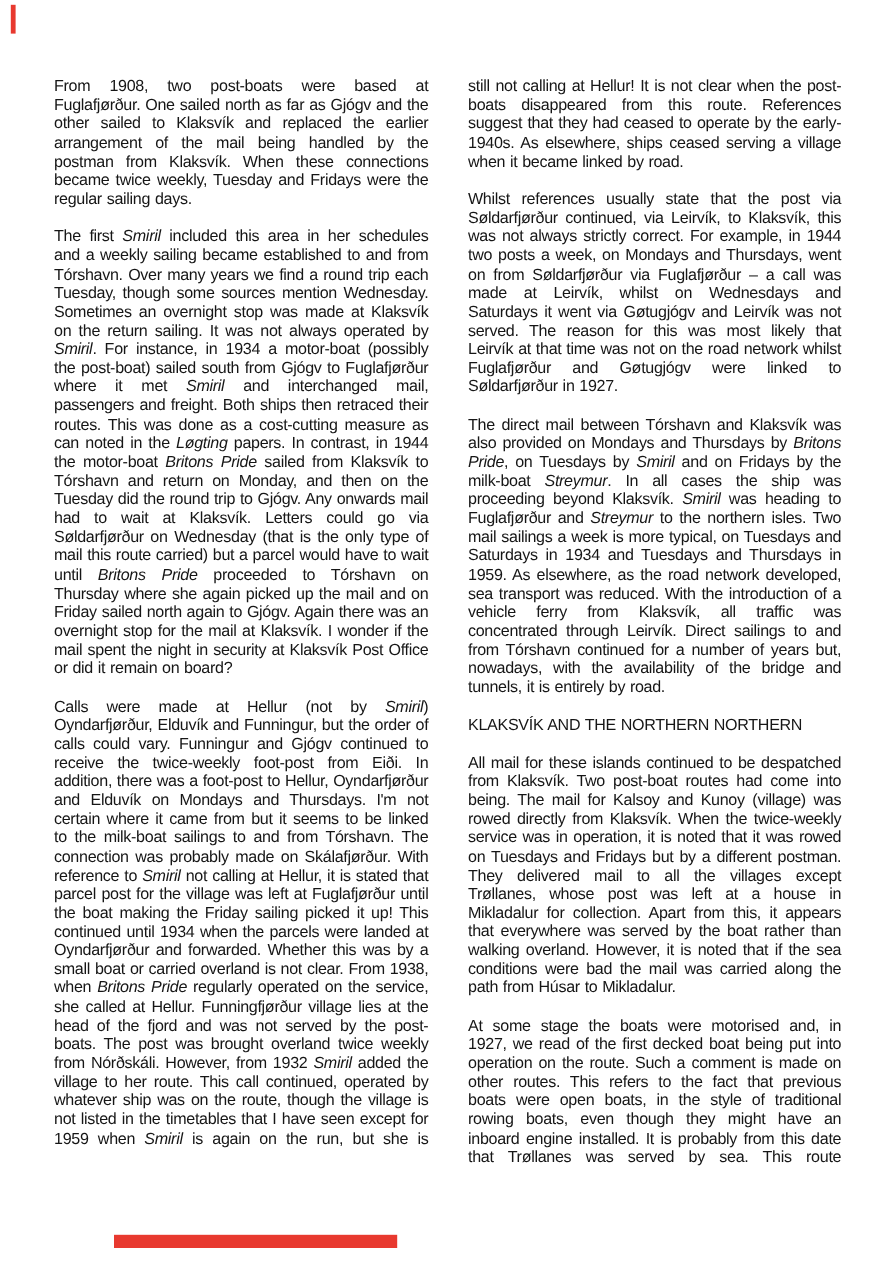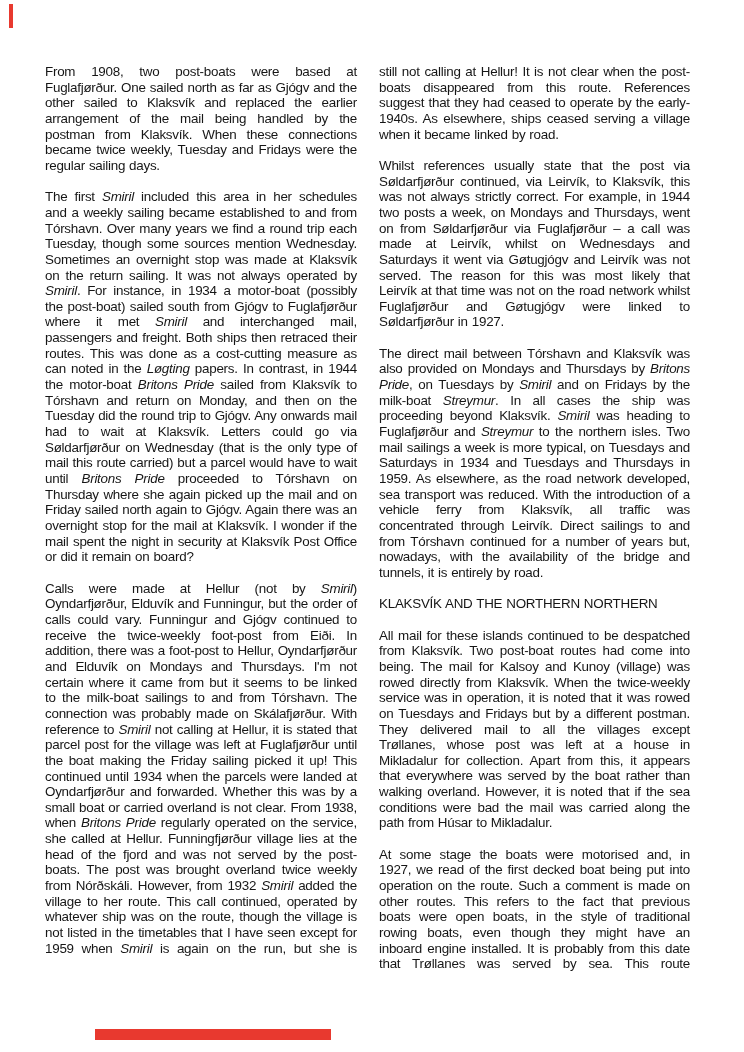--- a/index.html
+++ b/index.html
@@ -32,21 +32,21 @@
     top: 1029px;
     width: 236px;
     height: 11px;
   }
   .column {
     position: absolute;
     top: 64px;
     width: 312px;
   }
   .column-left  { left: 45px; }
-  .column-right { left: 379px; width: 311px; }
+  .column-right { left: 390px; width: 311px; }
   .column p.block {
     margin: 0 0 15.65px 0;
     font-size: 13.4px;
     line-height: 15.65px;
     letter-spacing: -0.25px;
     color: #161616;
     text-align: justify;
     word-spacing: 0.5px;
   }
   .column p.block.heading {

